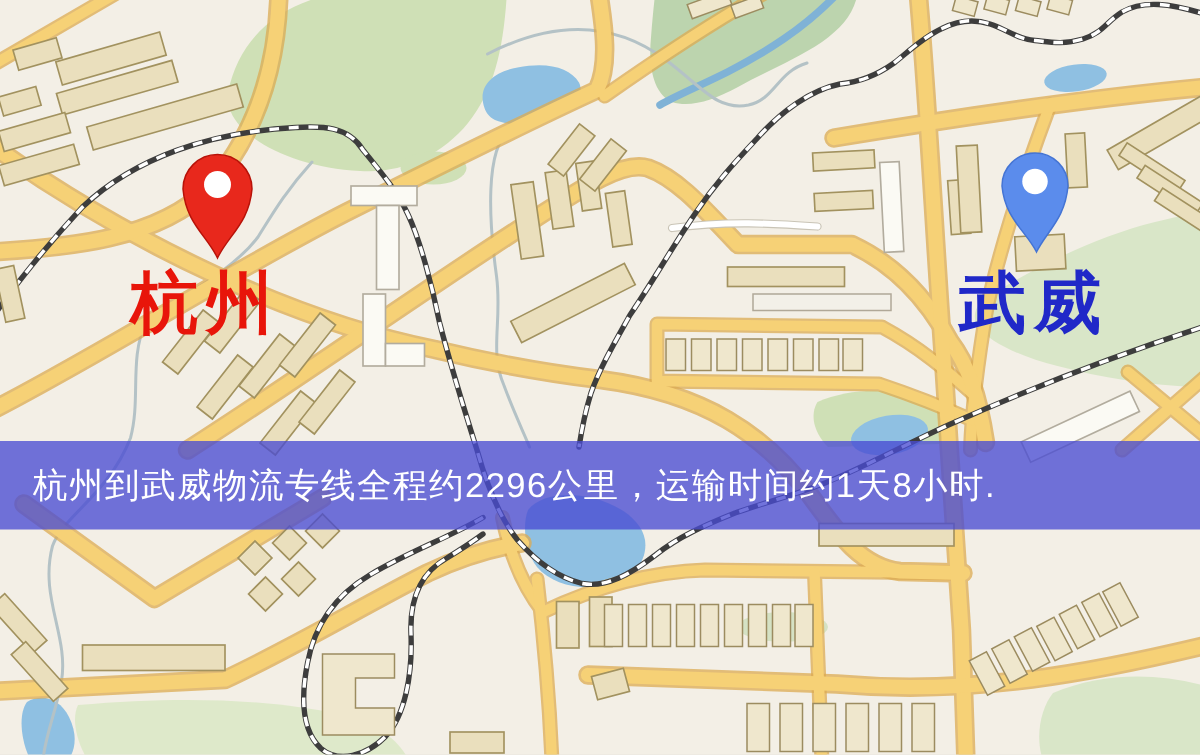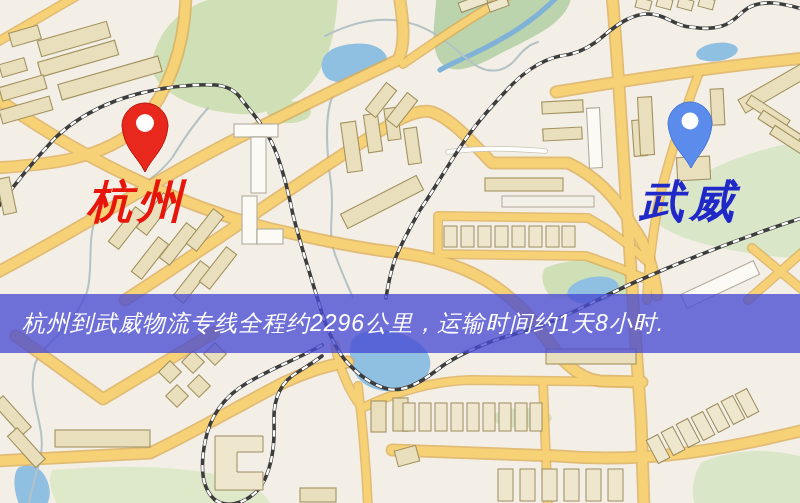--- a/index.html
+++ b/index.html
@@ -1,17 +1,17 @@
 <!DOCTYPE html>
 <html><head>
 <meta charset="utf-8">
 <style>
   html,body{margin:0;padding:0;background:#e9e6de;}
   .stage{position:relative;width:800px;height:503px;overflow:hidden;
-         font-family:"Liberation Sans", sans-serif;font-style:italic;}
+         font-family:"Liberation Sans", sans-serif;}
   svg{display:block;}
   .road-casing{fill:none;stroke:#dcab52;stroke-width:13;stroke-linecap:round;stroke-linejoin:round;opacity:.75;}
   .road-fill{fill:none;stroke:#f6d176;stroke-width:9.5;stroke-linecap:round;stroke-linejoin:round;}
   .road-casing.minor{stroke-width:10;}
   .road-fill.minor{stroke-width:7;}
   .st-casing{fill:none;stroke:#c9c4b6;stroke-width:5.5;stroke-linecap:round;}
   .st-fill{fill:none;stroke:#ffffff;stroke-width:4;stroke-linecap:round;}
   .rail-bed{fill:none;stroke:#3d3d3d;stroke-width:3.6;stroke-linecap:round;}
   .rail-dash{fill:none;stroke:#ffffff;stroke-width:2.3;stroke-dasharray:6.5 6.5;}
   .b-tan{fill:#eadfbd;stroke:#a2925f;stroke-width:1.1;}

